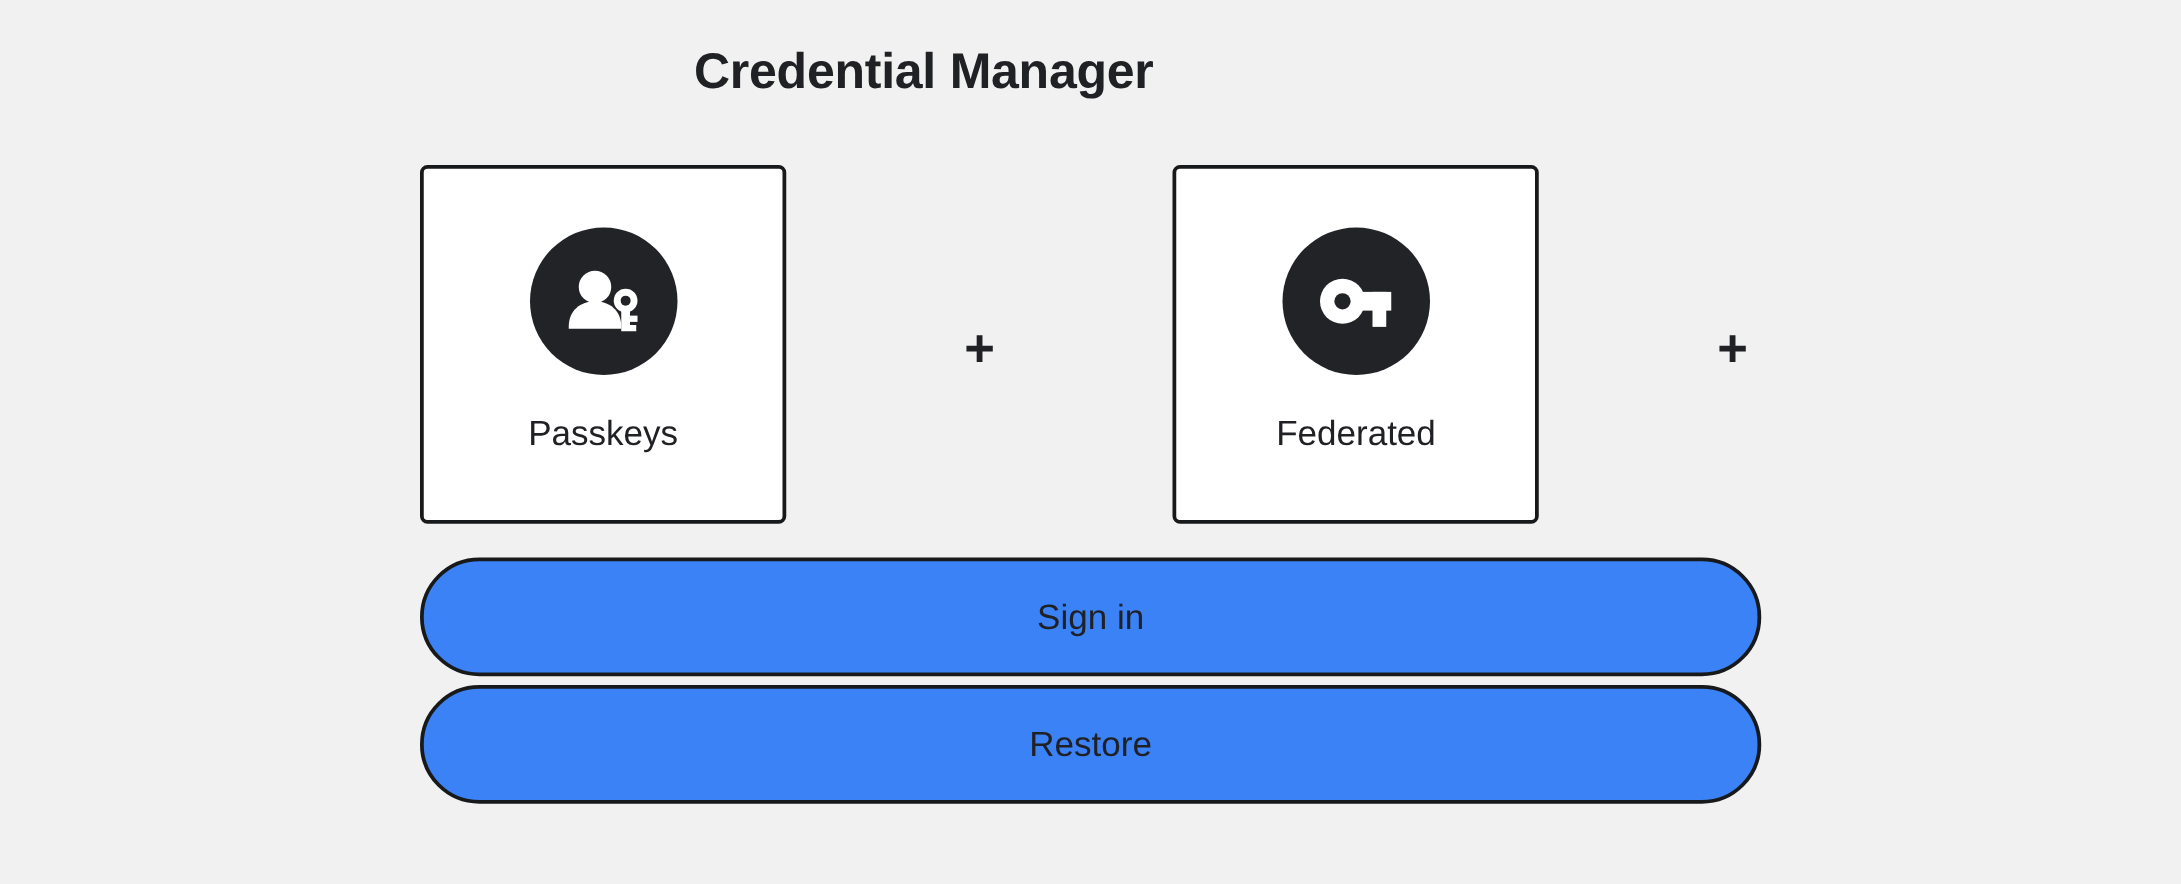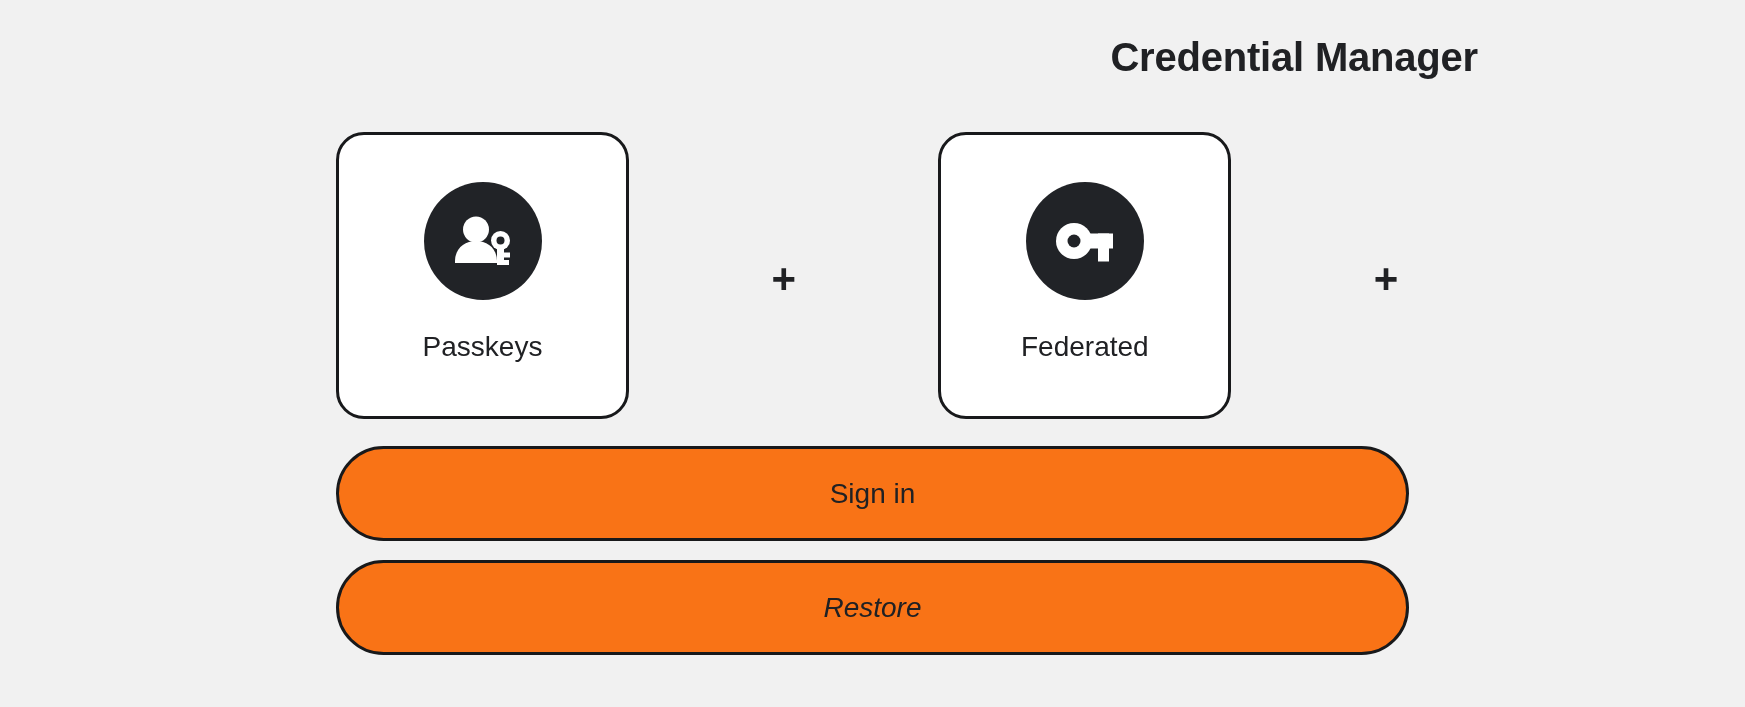--- a/index.html
+++ b/index.html
@@ -21,21 +21,21 @@
     width: 1745px;
     height: 707px;
     box-sizing: border-box;
   }
 
   .page-title {
     position: absolute;
     top: 34px;
     left: 0;
     width: 1478px;
-    text-align: right;
+    text-align: center;
     font-size: 40px;
     font-weight: 700;
     letter-spacing: -0.2px;
     color: #202124;
     line-height: 1.15;
   }
 
   
   .card-row {
     position: absolute;
@@ -47,21 +47,21 @@
     align-items: center;
     justify-content: space-between;
   }
 
   .cred-card {
     width: 293px;
     height: 287px;
     box-sizing: border-box;
     background: #ffffff;
     border: 3px solid #18191b;
-    border-radius: 28px;
+    border-radius: 6px;
     display: flex;
     flex-direction: column;
     align-items: center;
     justify-content: flex-start;
     padding-top: 47px;
   }
 
   .icon-circle {
     width: 118px;
     height: 118px;
@@ -102,36 +102,35 @@
     left: 336px;
     top: 446px;
     width: 1073px;
   }
 
   .pill-button {
     box-sizing: border-box;
     display: block;
     width: 1073px;
     height: 95px;
-    background: #f97316;
+    background: #3b82f6;
     border: 3px solid #18191b;
     border-radius: 52px;
     font-family: "Liberation Sans", sans-serif;
     font-size: 28px;
     font-weight: 400;
     color: #202124;
     text-align: center;
     line-height: 89px;
     padding: 0;
     cursor: pointer;
   }
 
   .pill-button + .pill-button {
-    margin-top: 19px;
-    font-style: italic;
+    margin-top: 7px;
   }
 </style>
 </head>
 <body>
 
 <div class="page">
 
   <div class="page-title">Credential Manager</div>
 
   <div class="card-row">

